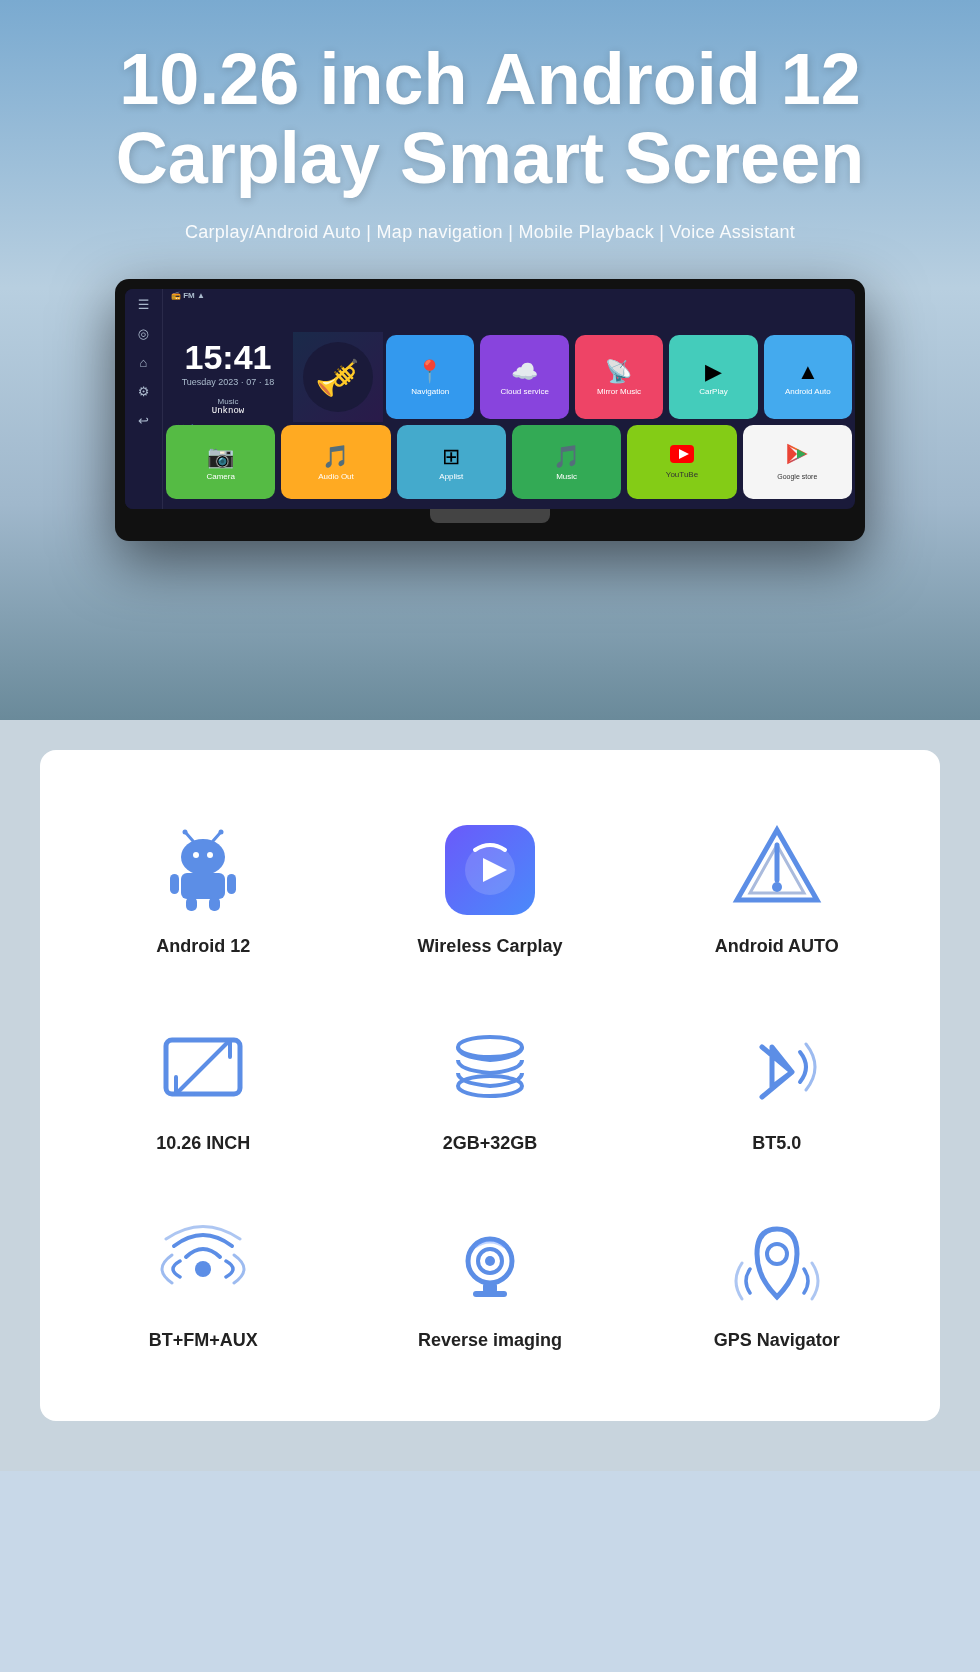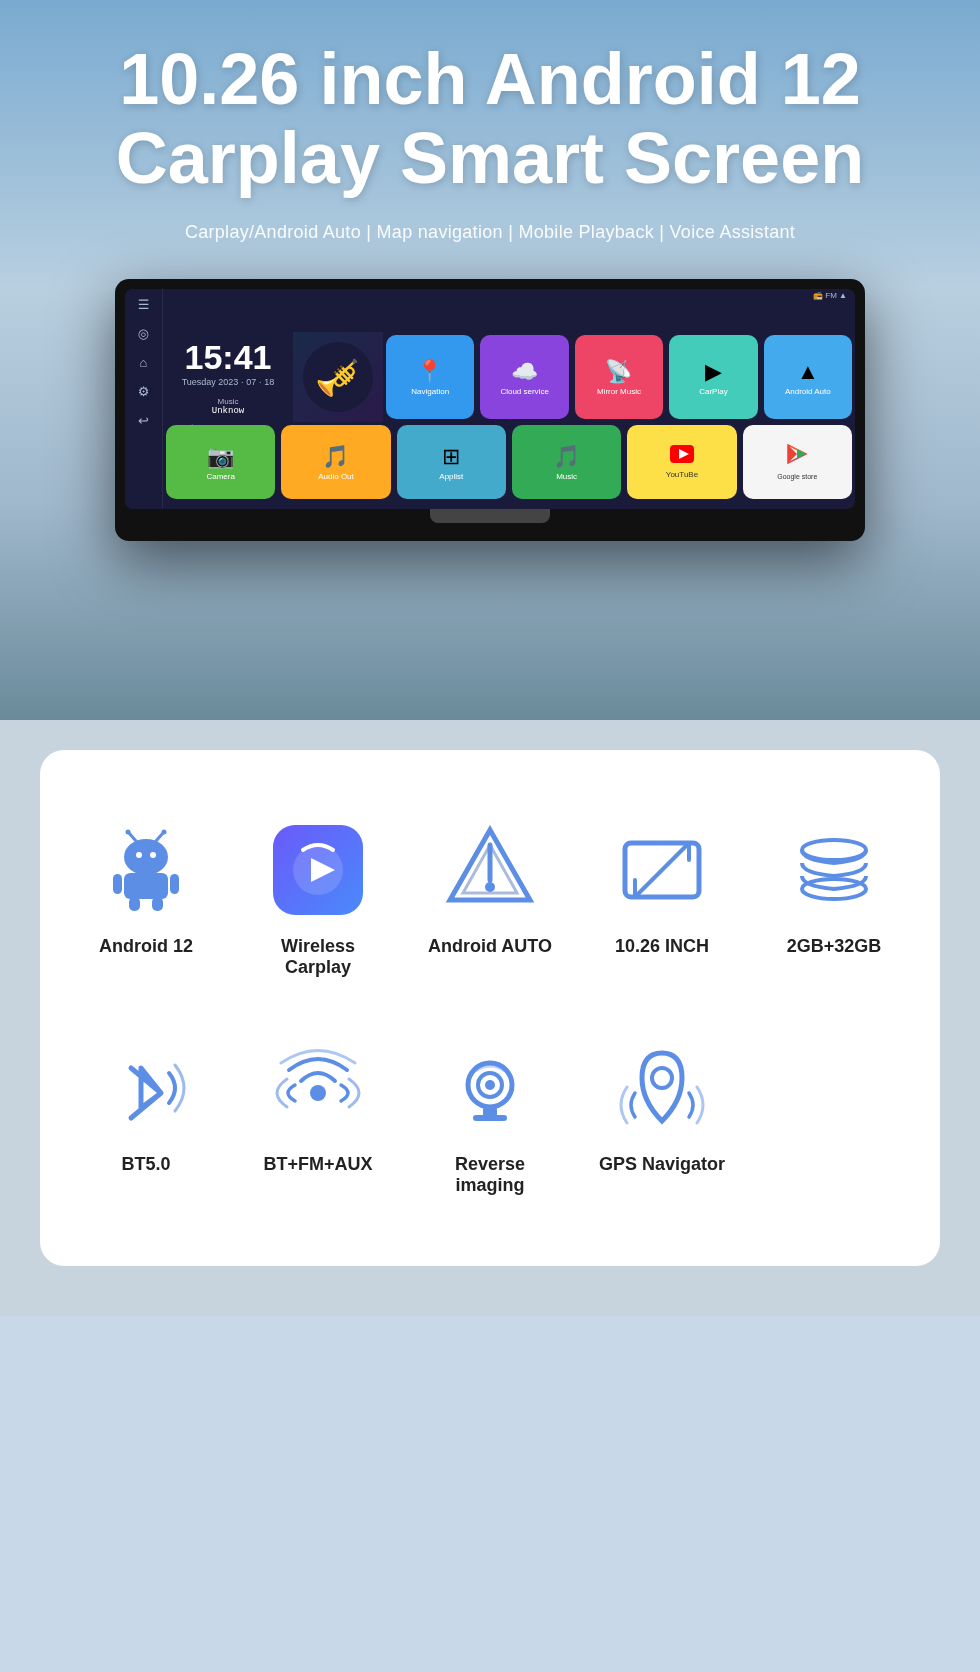--- a/index.html
+++ b/index.html
@@ -176,43 +176,43 @@
 
     .tile-nav { background: #3399ee; }
     .tile-cloud { background: #8844dd; }
     .tile-mirror { background: #ee4466; }
     .tile-carplay { background: #44ccbb; }
     .tile-auto { background: #44aaee; }
     .tile-camera { background: #55bb44; }
     .tile-audio { background: #ffaa22; }
     .tile-applist { background: #44aacc; }
     .tile-music { background: #33aa55; }
-    .tile-youtube { background: #fde047; }
+    .tile-youtube { background: #84cc16; }
     .tile-gstore { background: #f5f5f5; }
 
     .device-stand {
       width: 120px;
       height: 14px;
       background: #444;
       border-radius: 0 0 8px 8px;
       margin: 0 auto;
     }
 
     
     .features-section {
       background: #c8d4dd;
       padding: 30px 40px 50px 40px;
     }
 
     .features-card {
       background: white;
-      border-radius: 24px;
+      border-radius: 16px;
       padding: 40px 20px;
       display: grid;
-      grid-template-columns: repeat(5, 1fr);
+      grid-template-columns: repeat(3, 1fr);
       gap: 0;
     }
 
     .feature-item {
       display: flex;
       flex-direction: column;
       align-items: center;
       padding: 30px 20px;
       text-align: center;
     }
@@ -239,26 +239,27 @@
     .icon-screen svg,
     .icon-layers svg,
     .icon-bt svg,
     .icon-fm svg,
     .icon-camera svg,
     .icon-gps svg { width: 90px; height: 90px; }
 
     
     .status-bar {
       display: flex;
-      justify-content: flex-end;
+      justify-content: flex-start;
       padding: 2px 8px;
       background: #1a1a3a;
       font-size: 8px;
       color: #aabbcc;
       gap: 6px;
+      font-weight: bold;
     }
   </style>
 </head>
 <body>
 
 <div class="hero">
   <h1 class="hero-title">
     <span>10.26 inch Android 12</span><br>
     <span>Carplay Smart Screen</span>
   </h1>

